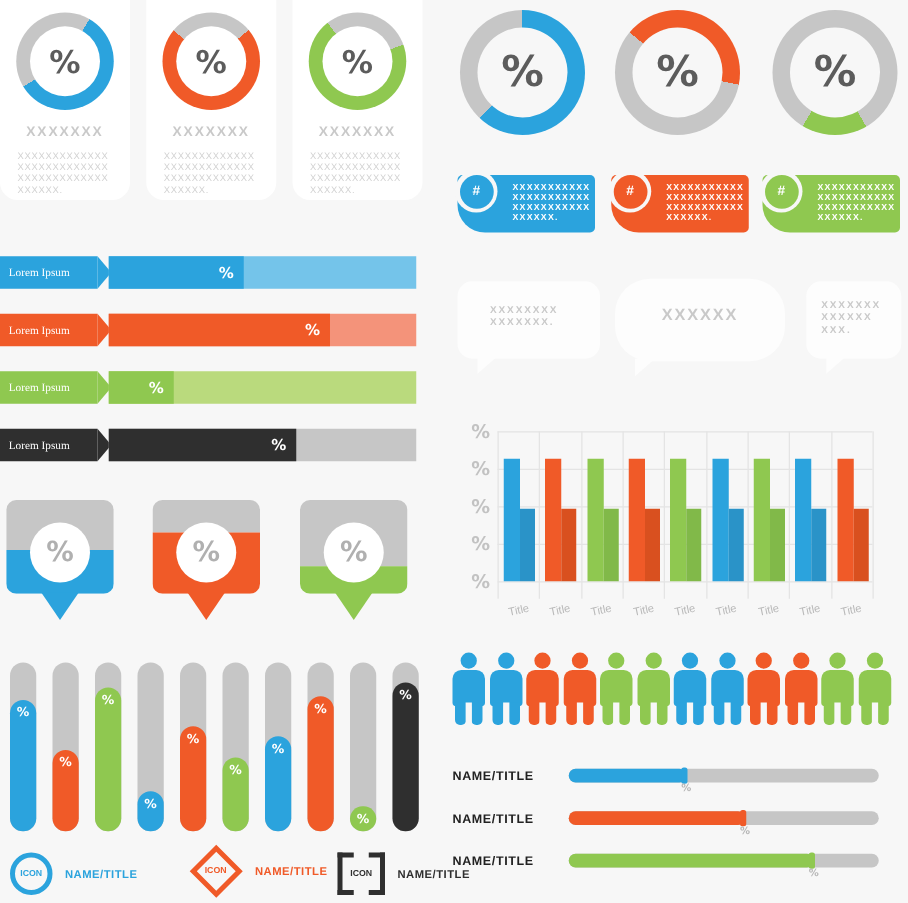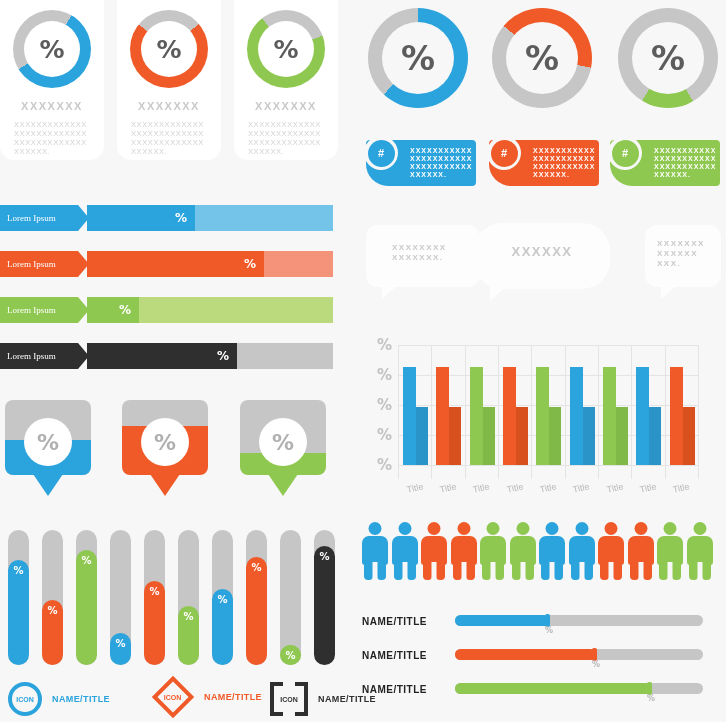--- a/index.html
+++ b/index.html
@@ -203,21 +203,21 @@
           <div class="hash" style="background: rgb(143, 200, 80);">#</div>
         </div>
         <div class="txt" style="width: 58px;">XXXXXXXXXXX XXXXXXXXXXX XXXXXXXXXXX XXXXXX.</div>
       </div>
     </div>
 
   <div id="bubbles">
       <div class="bub" style="left: 366px; top: 225px; width: 114px; height: 62px;">
         <div class="t" style="left: 26px; top: 18px; width: 62px; font-size: 8px; line-height: 10px; letter-spacing: 1.5px; text-align: left;">XXXXXXXX XXXXXXX.</div>
       </div>
-      <div class="bub" style="left: 474px; top: 223px; width: 136px; height: 66px; border-radius: 28px;">
+      <div class="bub" style="left: 492px; top: 223px; width: 136px; height: 66px; border-radius: 28px;">
         <div class="t" style="left: 14px; top: 22px; width: 108px; font-size: 13px; line-height: 14px; letter-spacing: 1.5px; text-align: center;">XXXXXX</div>
       </div>
       <div class="bub" style="left: 645px; top: 225px; width: 76px; height: 62px;">
         <div class="t" style="left: 12px; top: 14px; width: 52px; font-size: 8px; line-height: 10px; letter-spacing: 1.5px; text-align: left;">XXXXXXX XXXXXX XXX.</div>
       </div>
     </div>
 
   <div id="lorem-bars">
       <div class="lrow" style="top: 205px; width: 333px;">
         <div class="lbl" style="background: rgb(43, 163, 221);">Lorem Ipsum</div>

